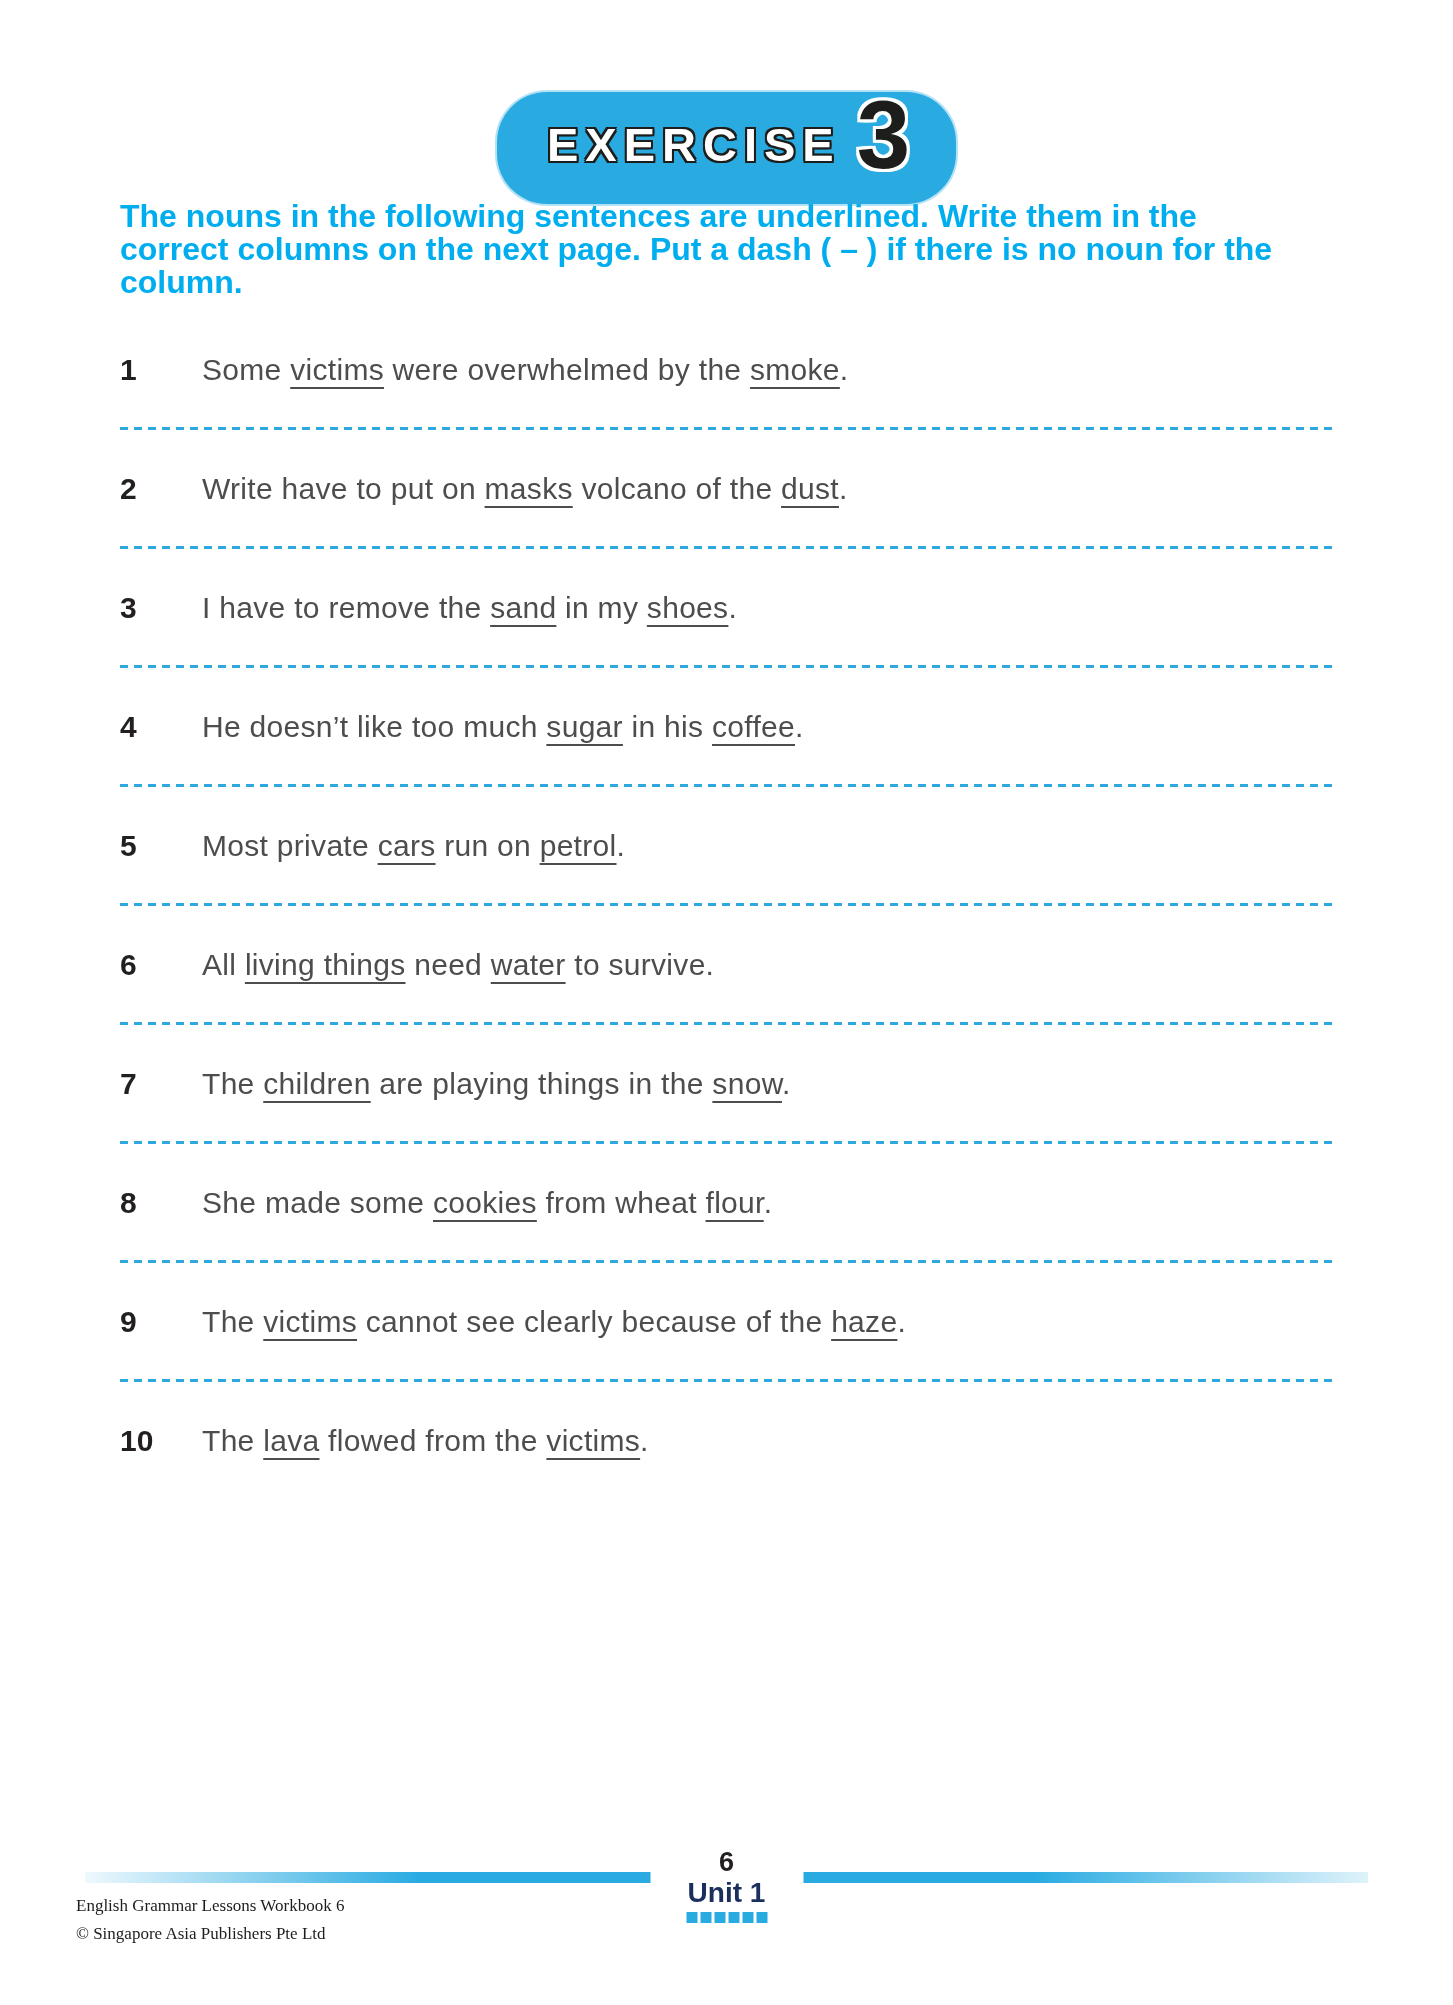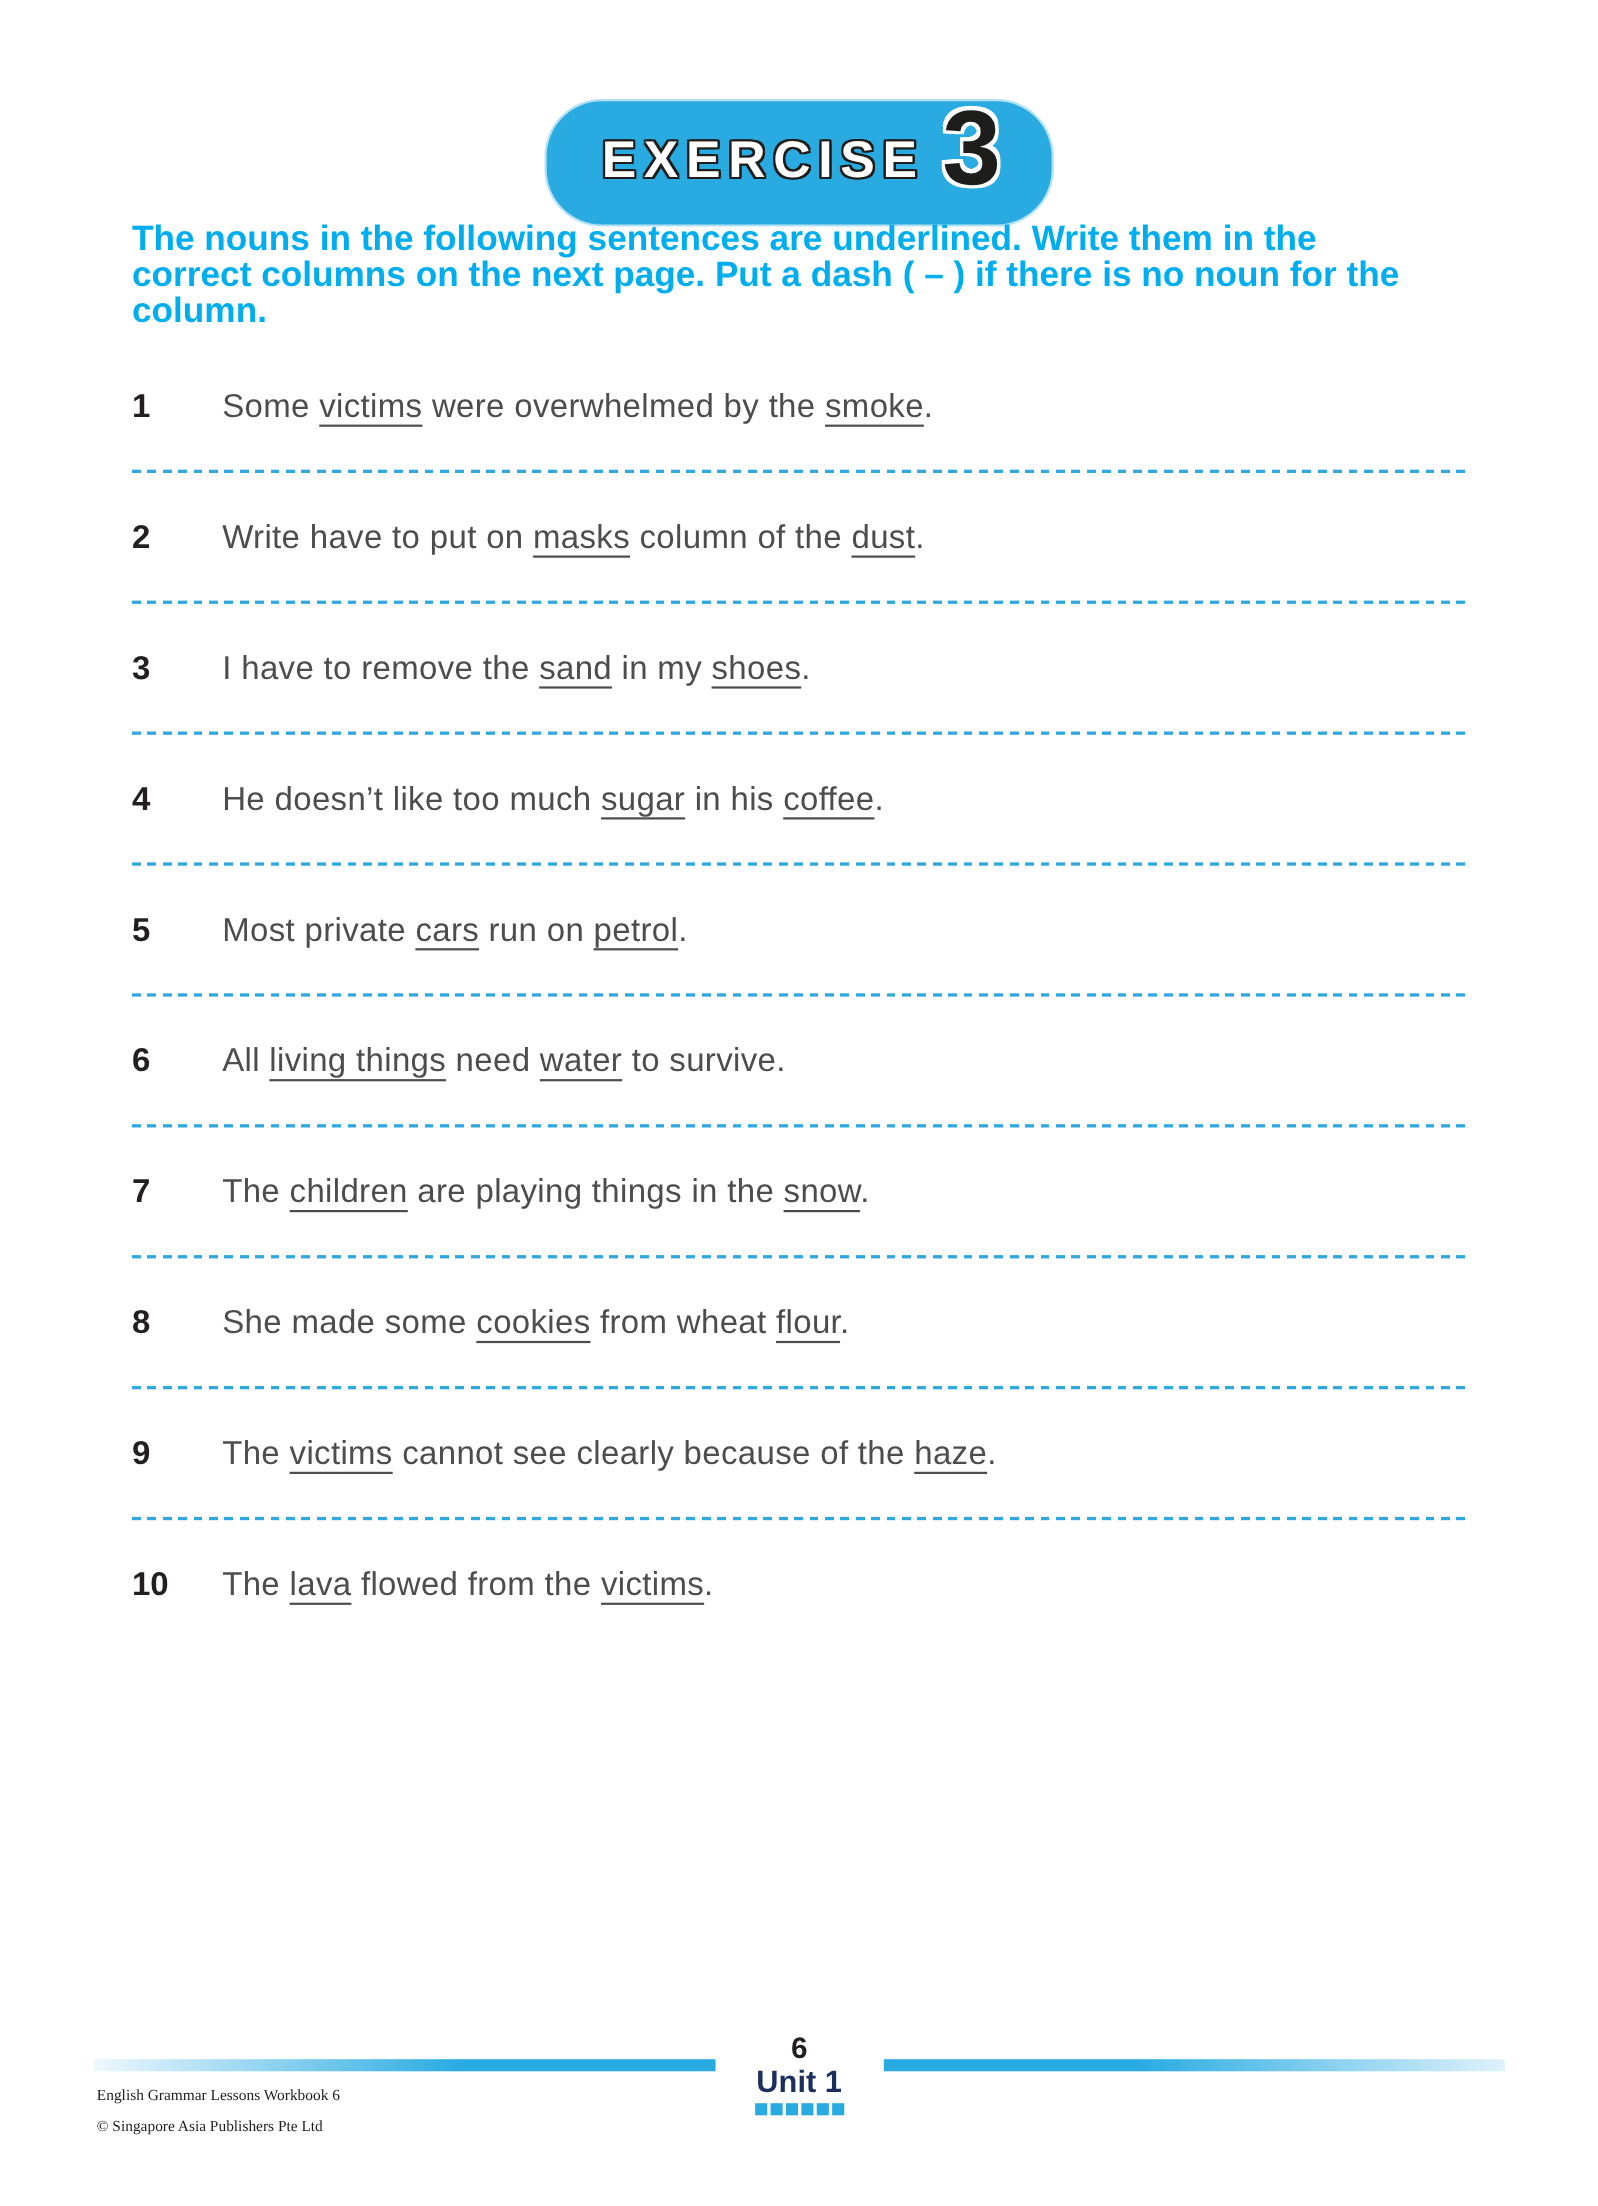--- a/index.html
+++ b/index.html
@@ -141,24 +141,24 @@
     gap: 3px;
   }
   .unit-squares .sq {
     width: 11px;
     height: 11px;
     background: #29ABE2;
     display: inline-block;
   }
   .footer-left {
     position: absolute;
-    left: 88px;
+    left: 76px;
     top: 1892px;
     font-family: "Liberation Serif", serif;
-    font-size: 14px;
+    font-size: 17px;
     line-height: 28px;
     color: #1d1d1b;
     z-index: 2;
   }
 </style>
 </head>
 <body>
 
 <div class="page">
 
@@ -177,21 +177,21 @@
         <div class="item">
           <div class="sentence-row">
             <span class="num">1</span>
             <span class="text"><span>Some </span><span class="u">victims</span><span> were overwhelmed by the </span><span class="u">smoke</span><span>.</span></span>
           </div>
           <div class="answer-line"></div>
         </div>
         <div class="item">
           <div class="sentence-row">
             <span class="num">2</span>
-            <span class="text"><span>Write have to put on </span><span class="u">masks</span><span> column of the </span><span class="u">dust</span><span>.</span></span>
+            <span class="text"><span>Write have to put on </span><span class="u">masks</span><span> volcano of the </span><span class="u">dust</span><span>.</span></span>
           </div>
           <div class="answer-line"></div>
         </div>
         <div class="item">
           <div class="sentence-row">
             <span class="num">3</span>
             <span class="text"><span>I have to remove the </span><span class="u">sand</span><span> in my </span><span class="u">shoes</span><span>.</span></span>
           </div>
           <div class="answer-line"></div>
         </div>

